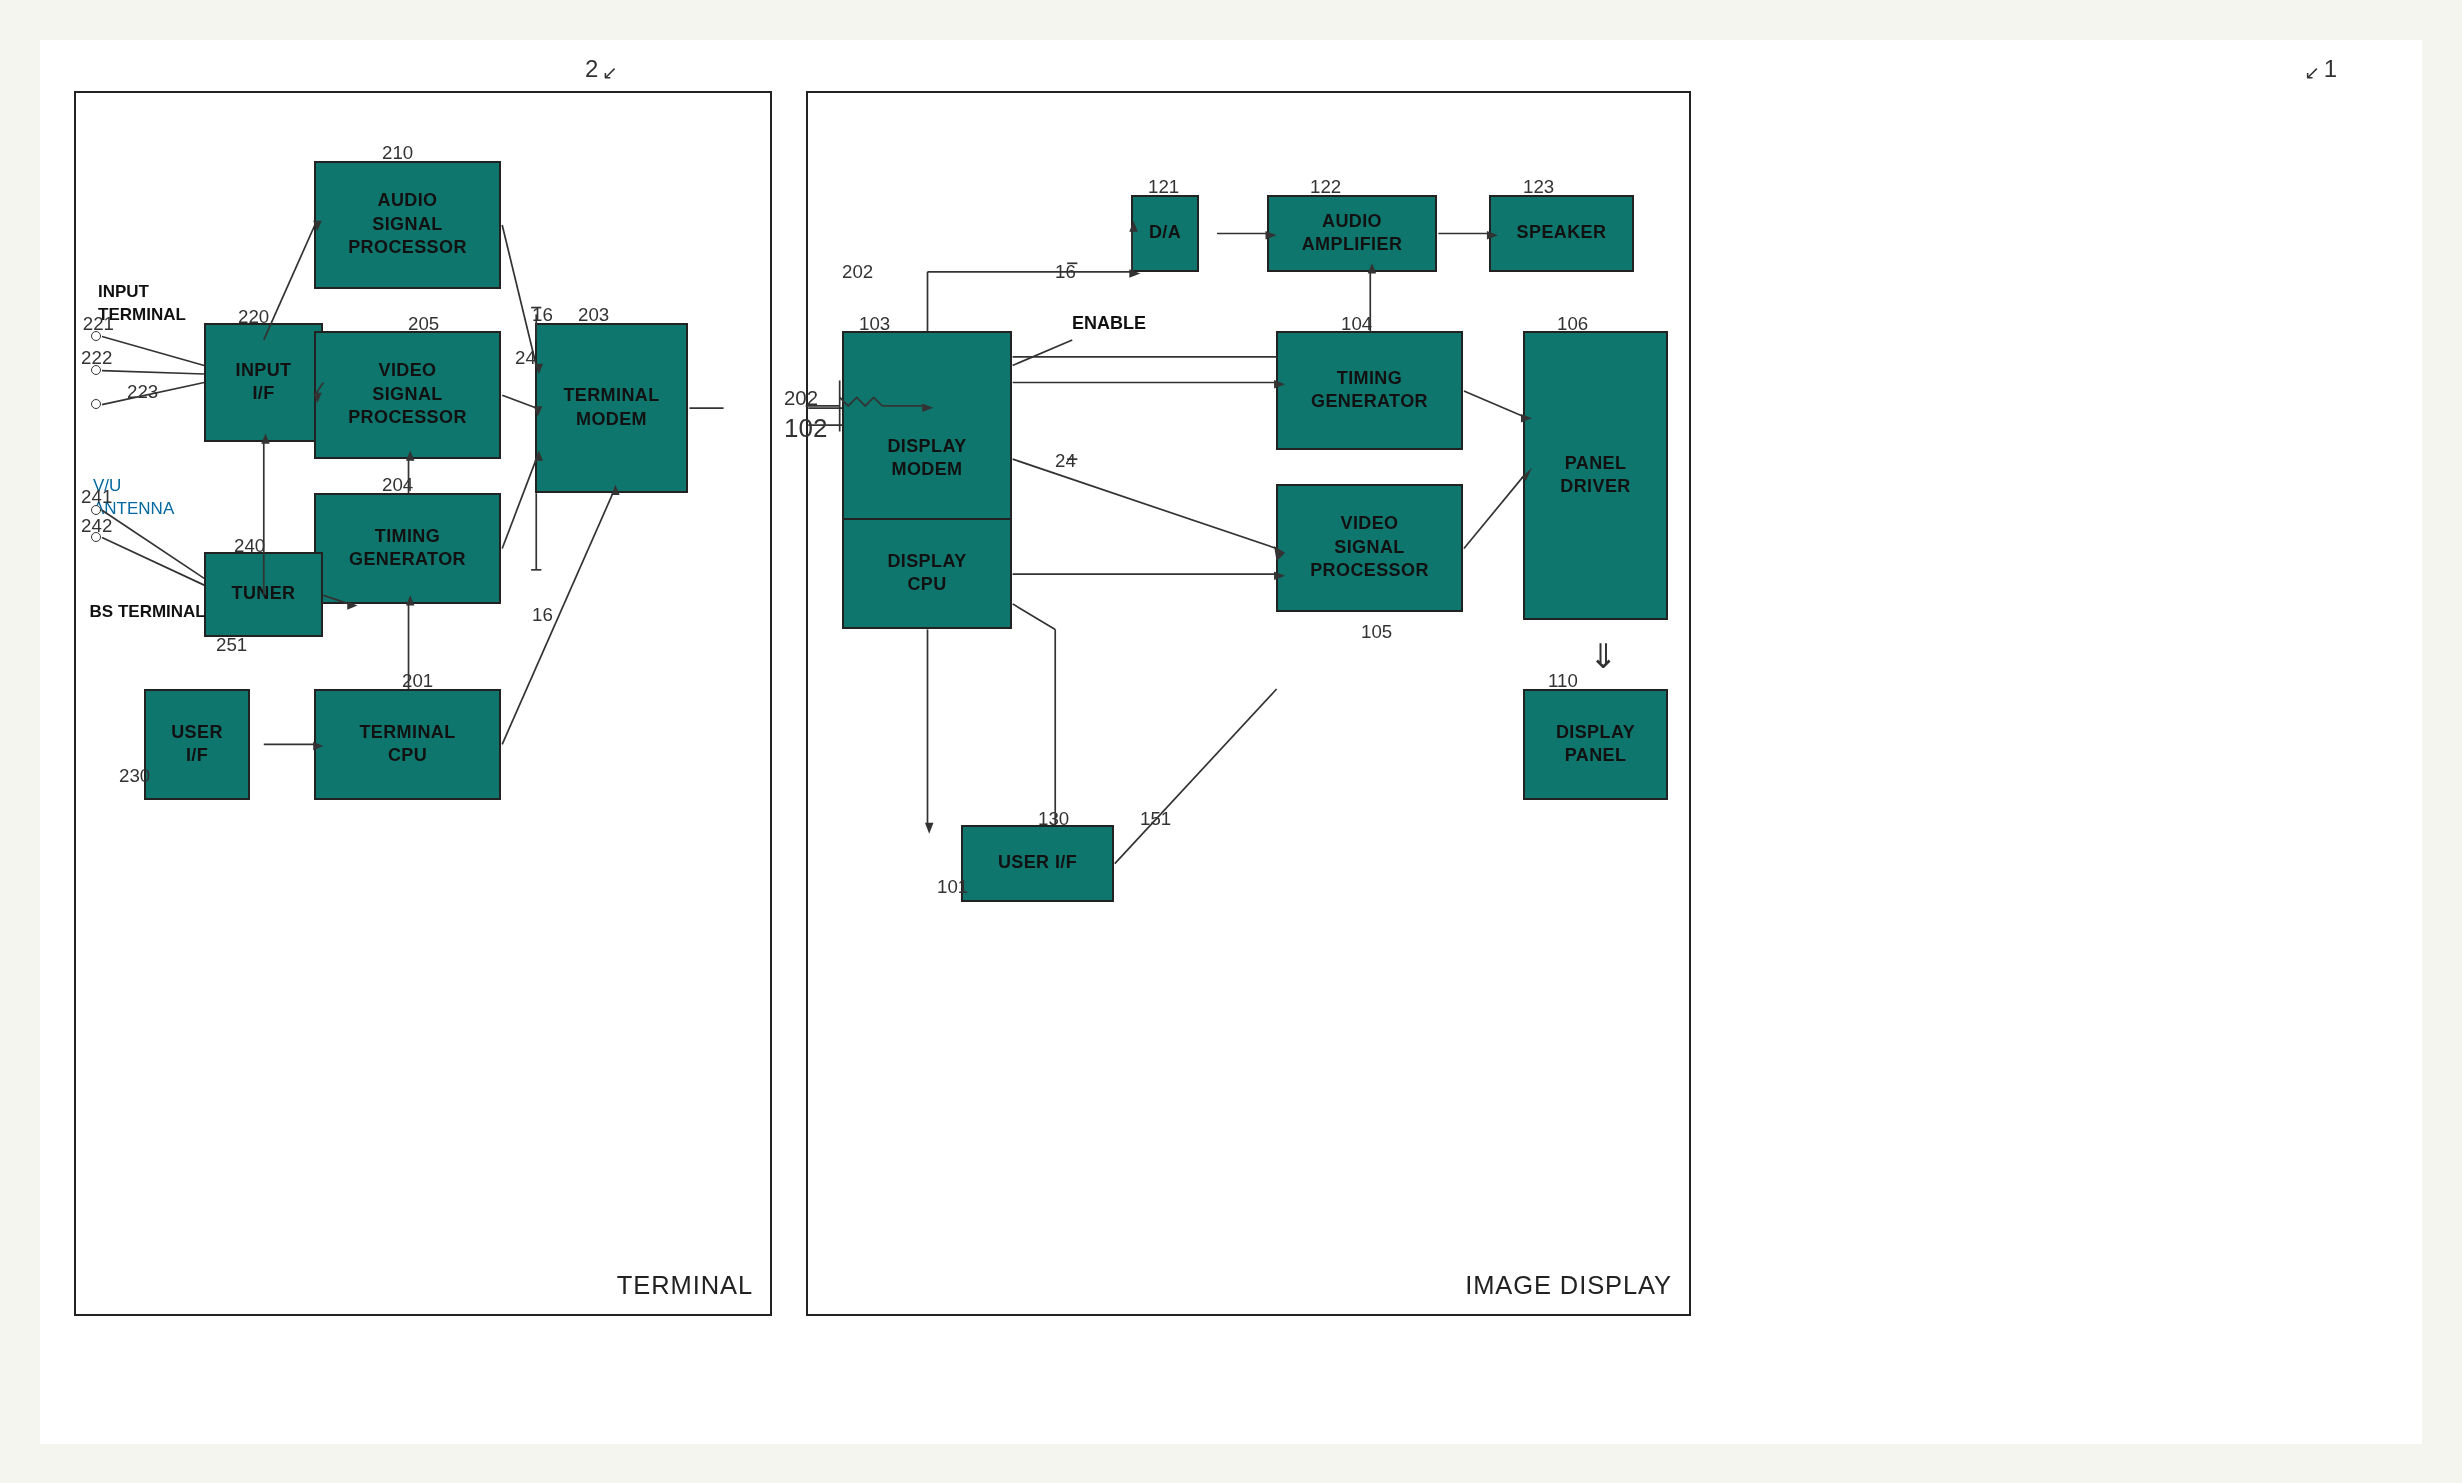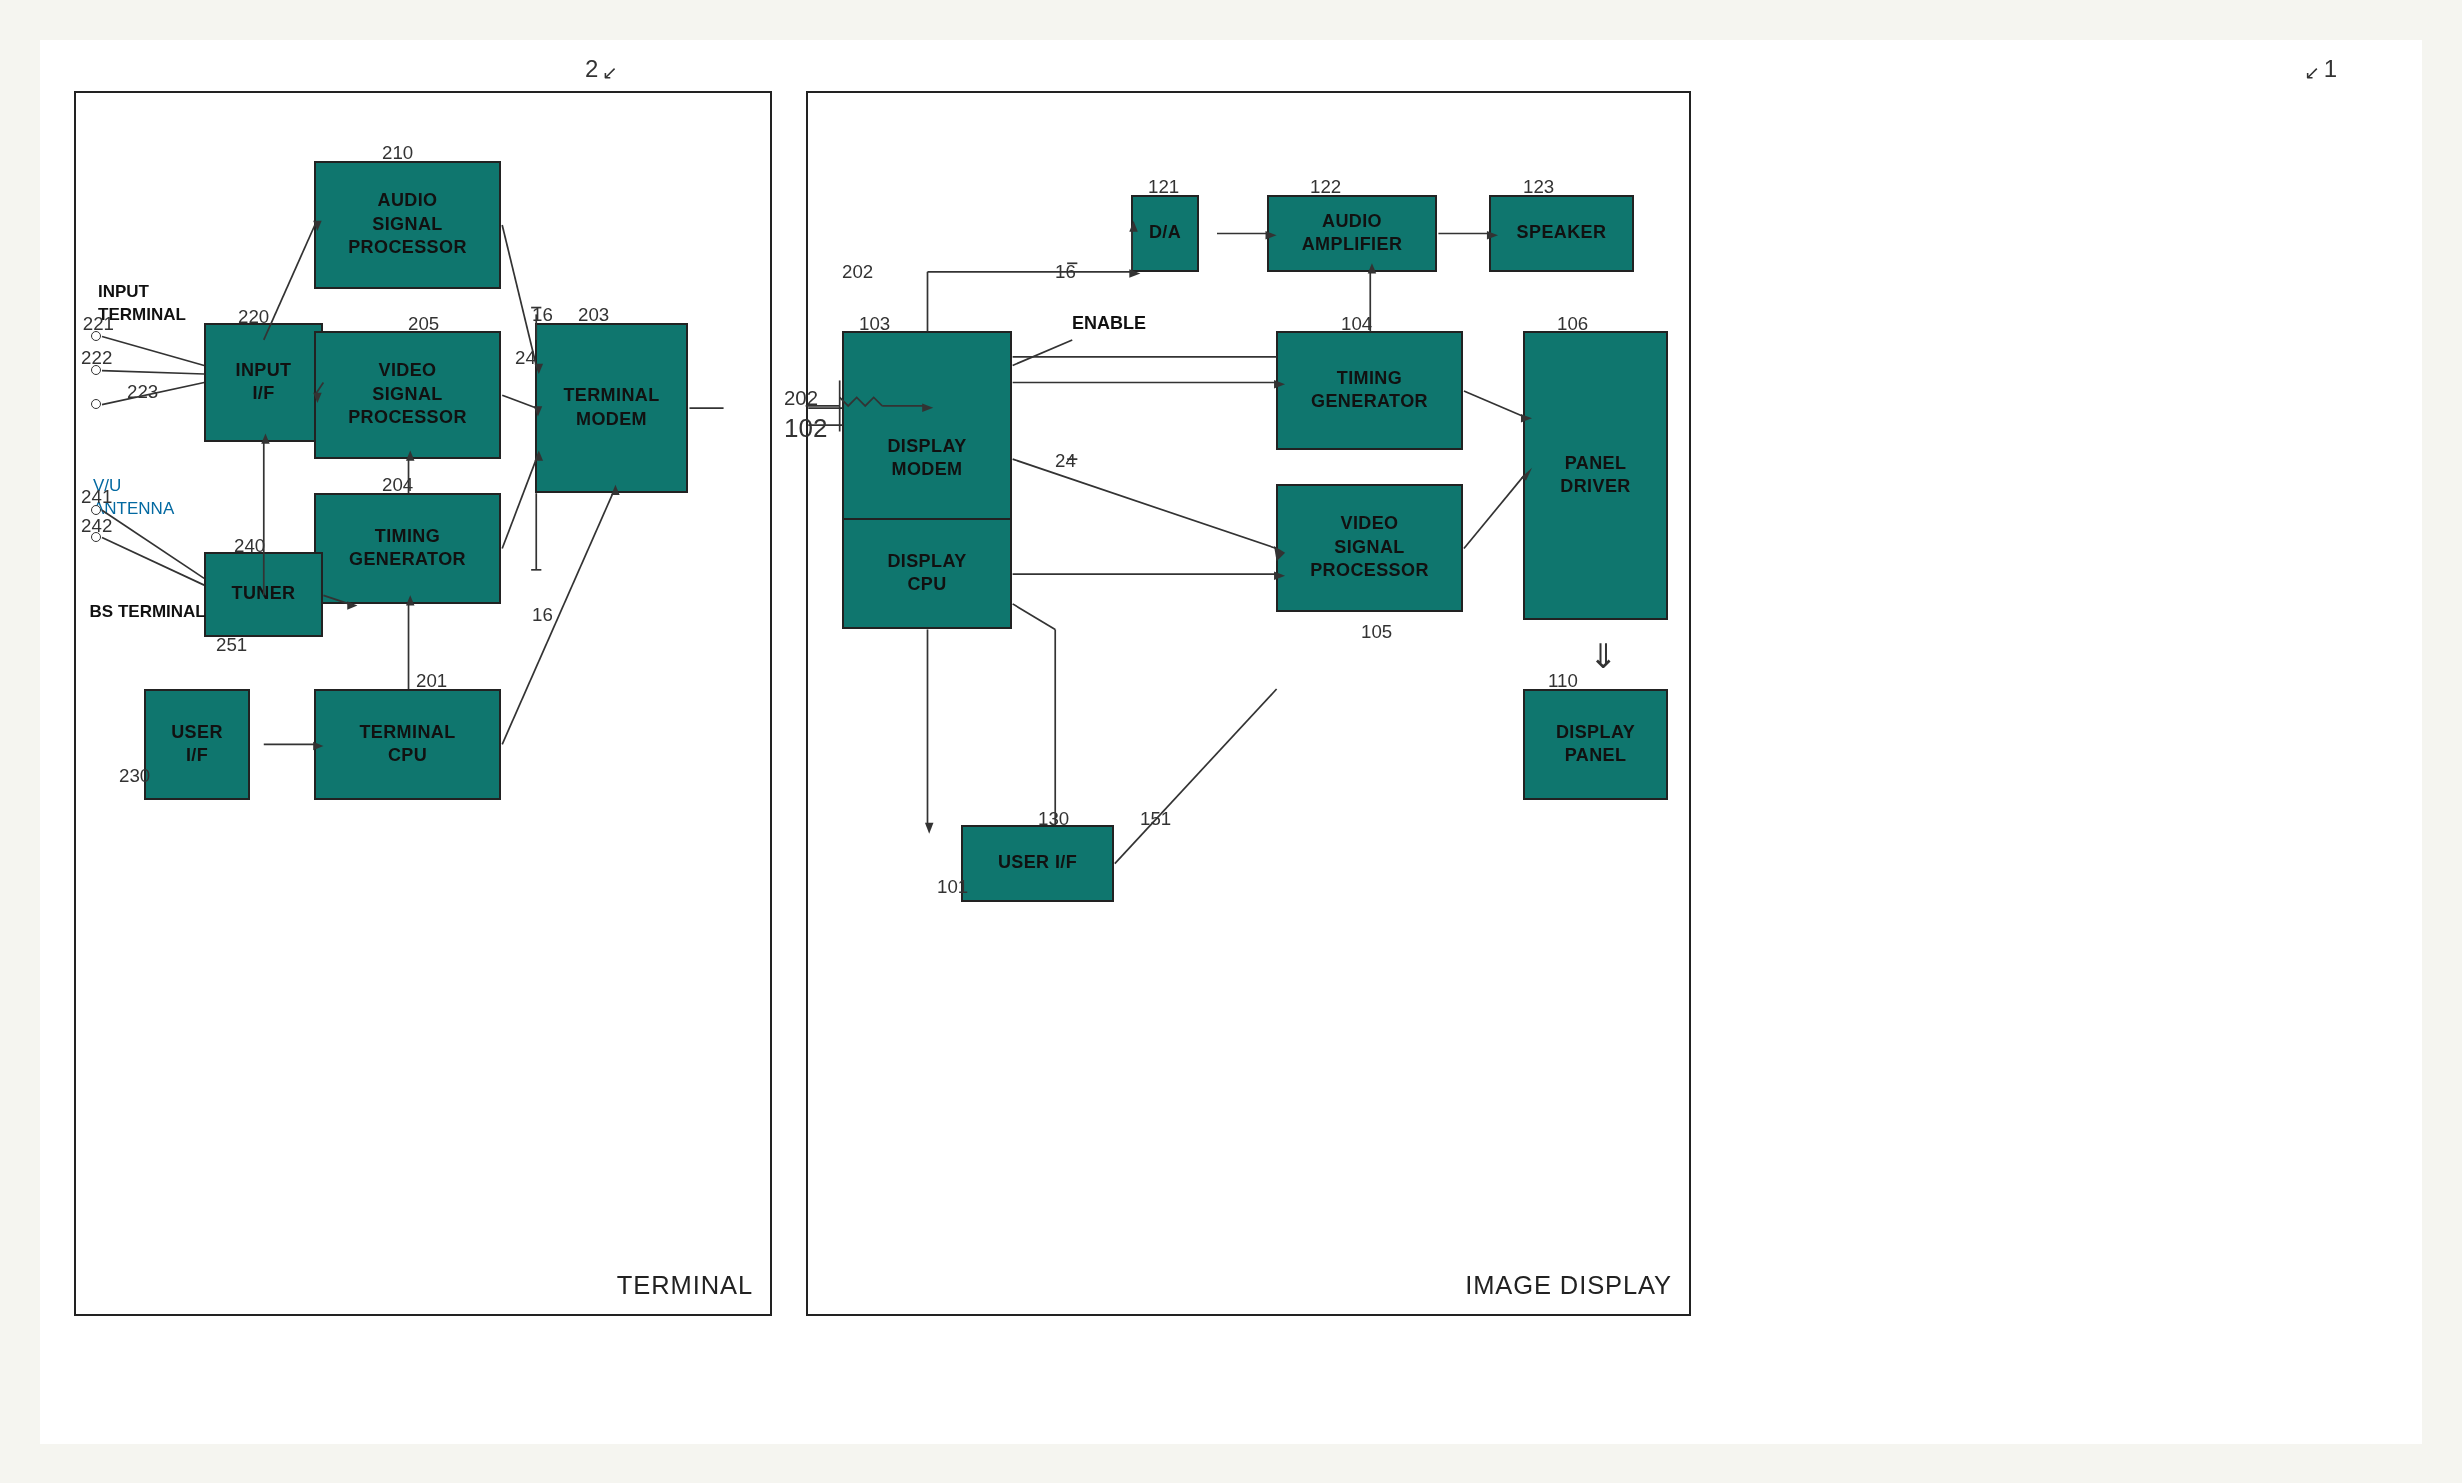--- a/index.html
+++ b/index.html
@@ -115,21 +115,21 @@
       <div class="comp" style="top:238px; left:238px; width:187px; height:128px;">VIDEO<br>SIGNAL<br>PROCESSOR</div>
       <div class="ref" style="top:220px; left:332px;">205</div>
 
       <div class="comp" style="top:230px; left:459px; width:153px; height:170px;">TERMINAL<br>MODEM</div>
       <div class="ref" style="top:211px; left:502px;">203</div>
 
       <div class="comp" style="top:400px; left:238px; width:187px; height:111px;">TIMING<br>GENERATOR</div>
       <div class="ref" style="top:381px; left:306px;">204</div>
 
       <div class="comp" style="top:596px; left:238px; width:187px; height:111px;">TERMINAL<br>CPU</div>
-      <div class="ref" style="top:577px; left:340px;">201</div>
+      <div class="ref" style="top:577px; left:326px;">201</div>
 
       <div class="comp" style="top:596px; left:68px; width:106px; height:111px;">USER<br>I/F</div>
       <div class="ref" style="top:672px; left:43px;">230</div>
 
       <div class="comp" style="top:459px; left:128px; width:119px; height:85px;">TUNER</div>
       <div class="ref" style="top:442px; left:158px;">240</div>
 
       <div style="position:absolute; top:381px; left:17px; font-size:17px; font-weight:normal; line-height:1.4; color:#0369a1;">V/U<br>ANTENNA</div>
       <div style="position:absolute; top:412px; left:15.3px; width:10.2px; height:10.2px; border-radius:50%; border:1.7px solid #333; background:white;"></div>
       <div style="position:absolute; top:439px; left:15.3px; width:10.2px; height:10.2px; border-radius:50%; border:1.7px solid #333; background:white;"></div>

